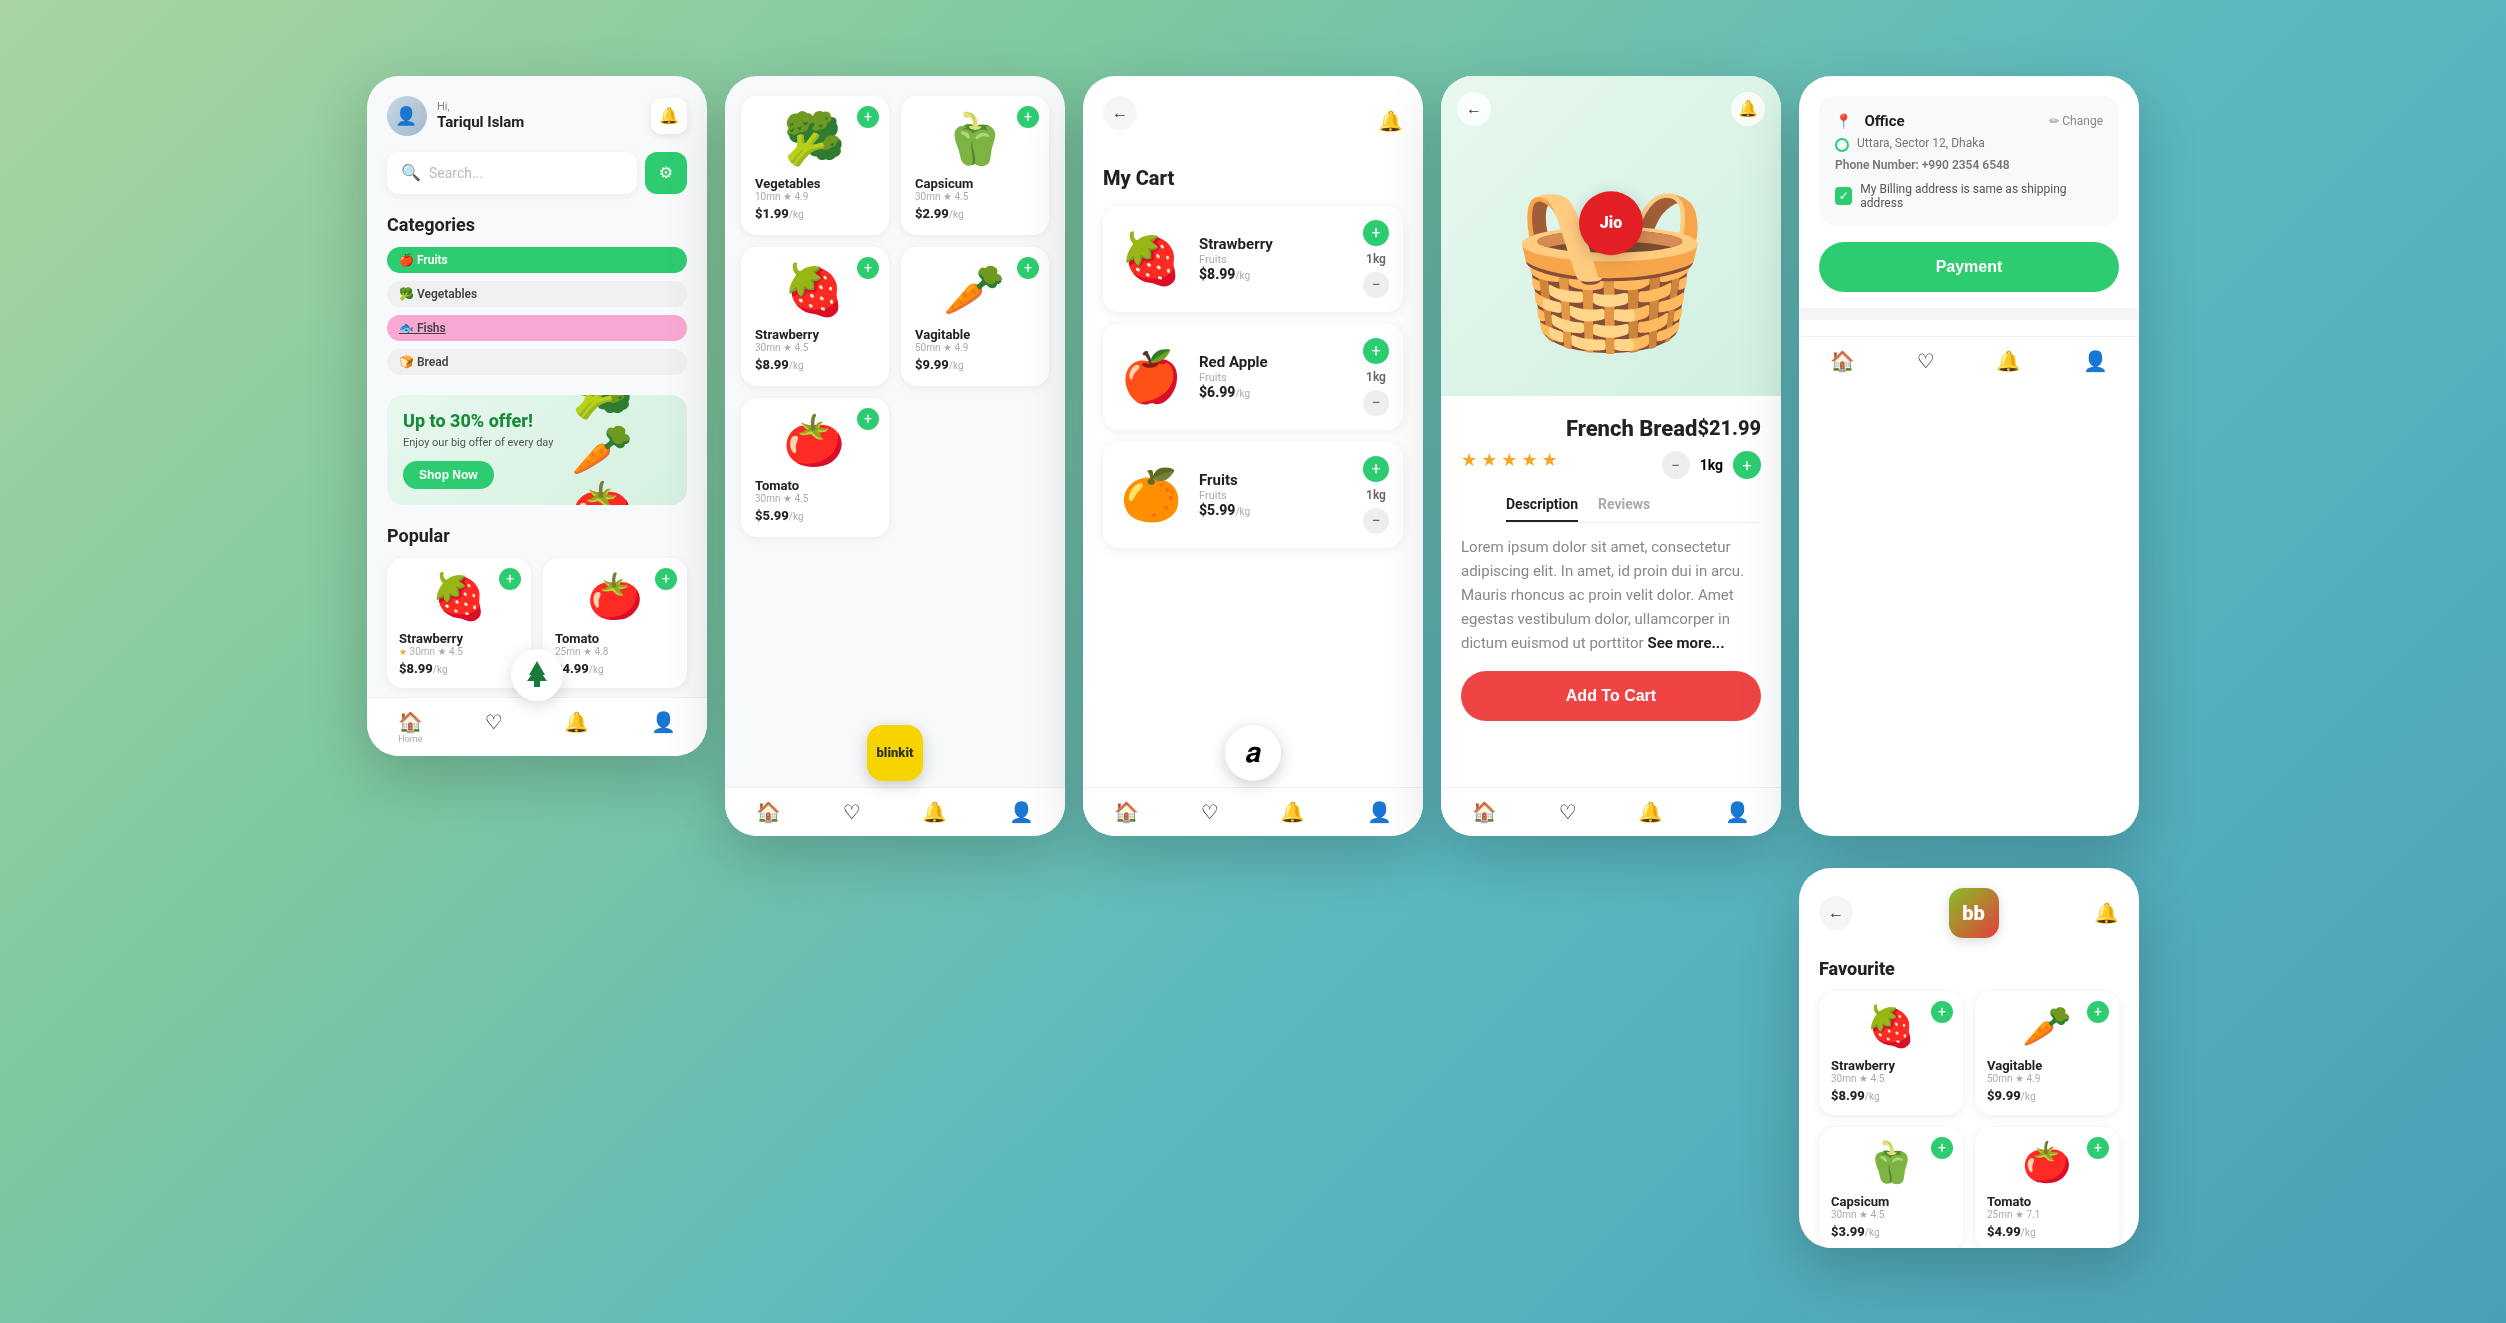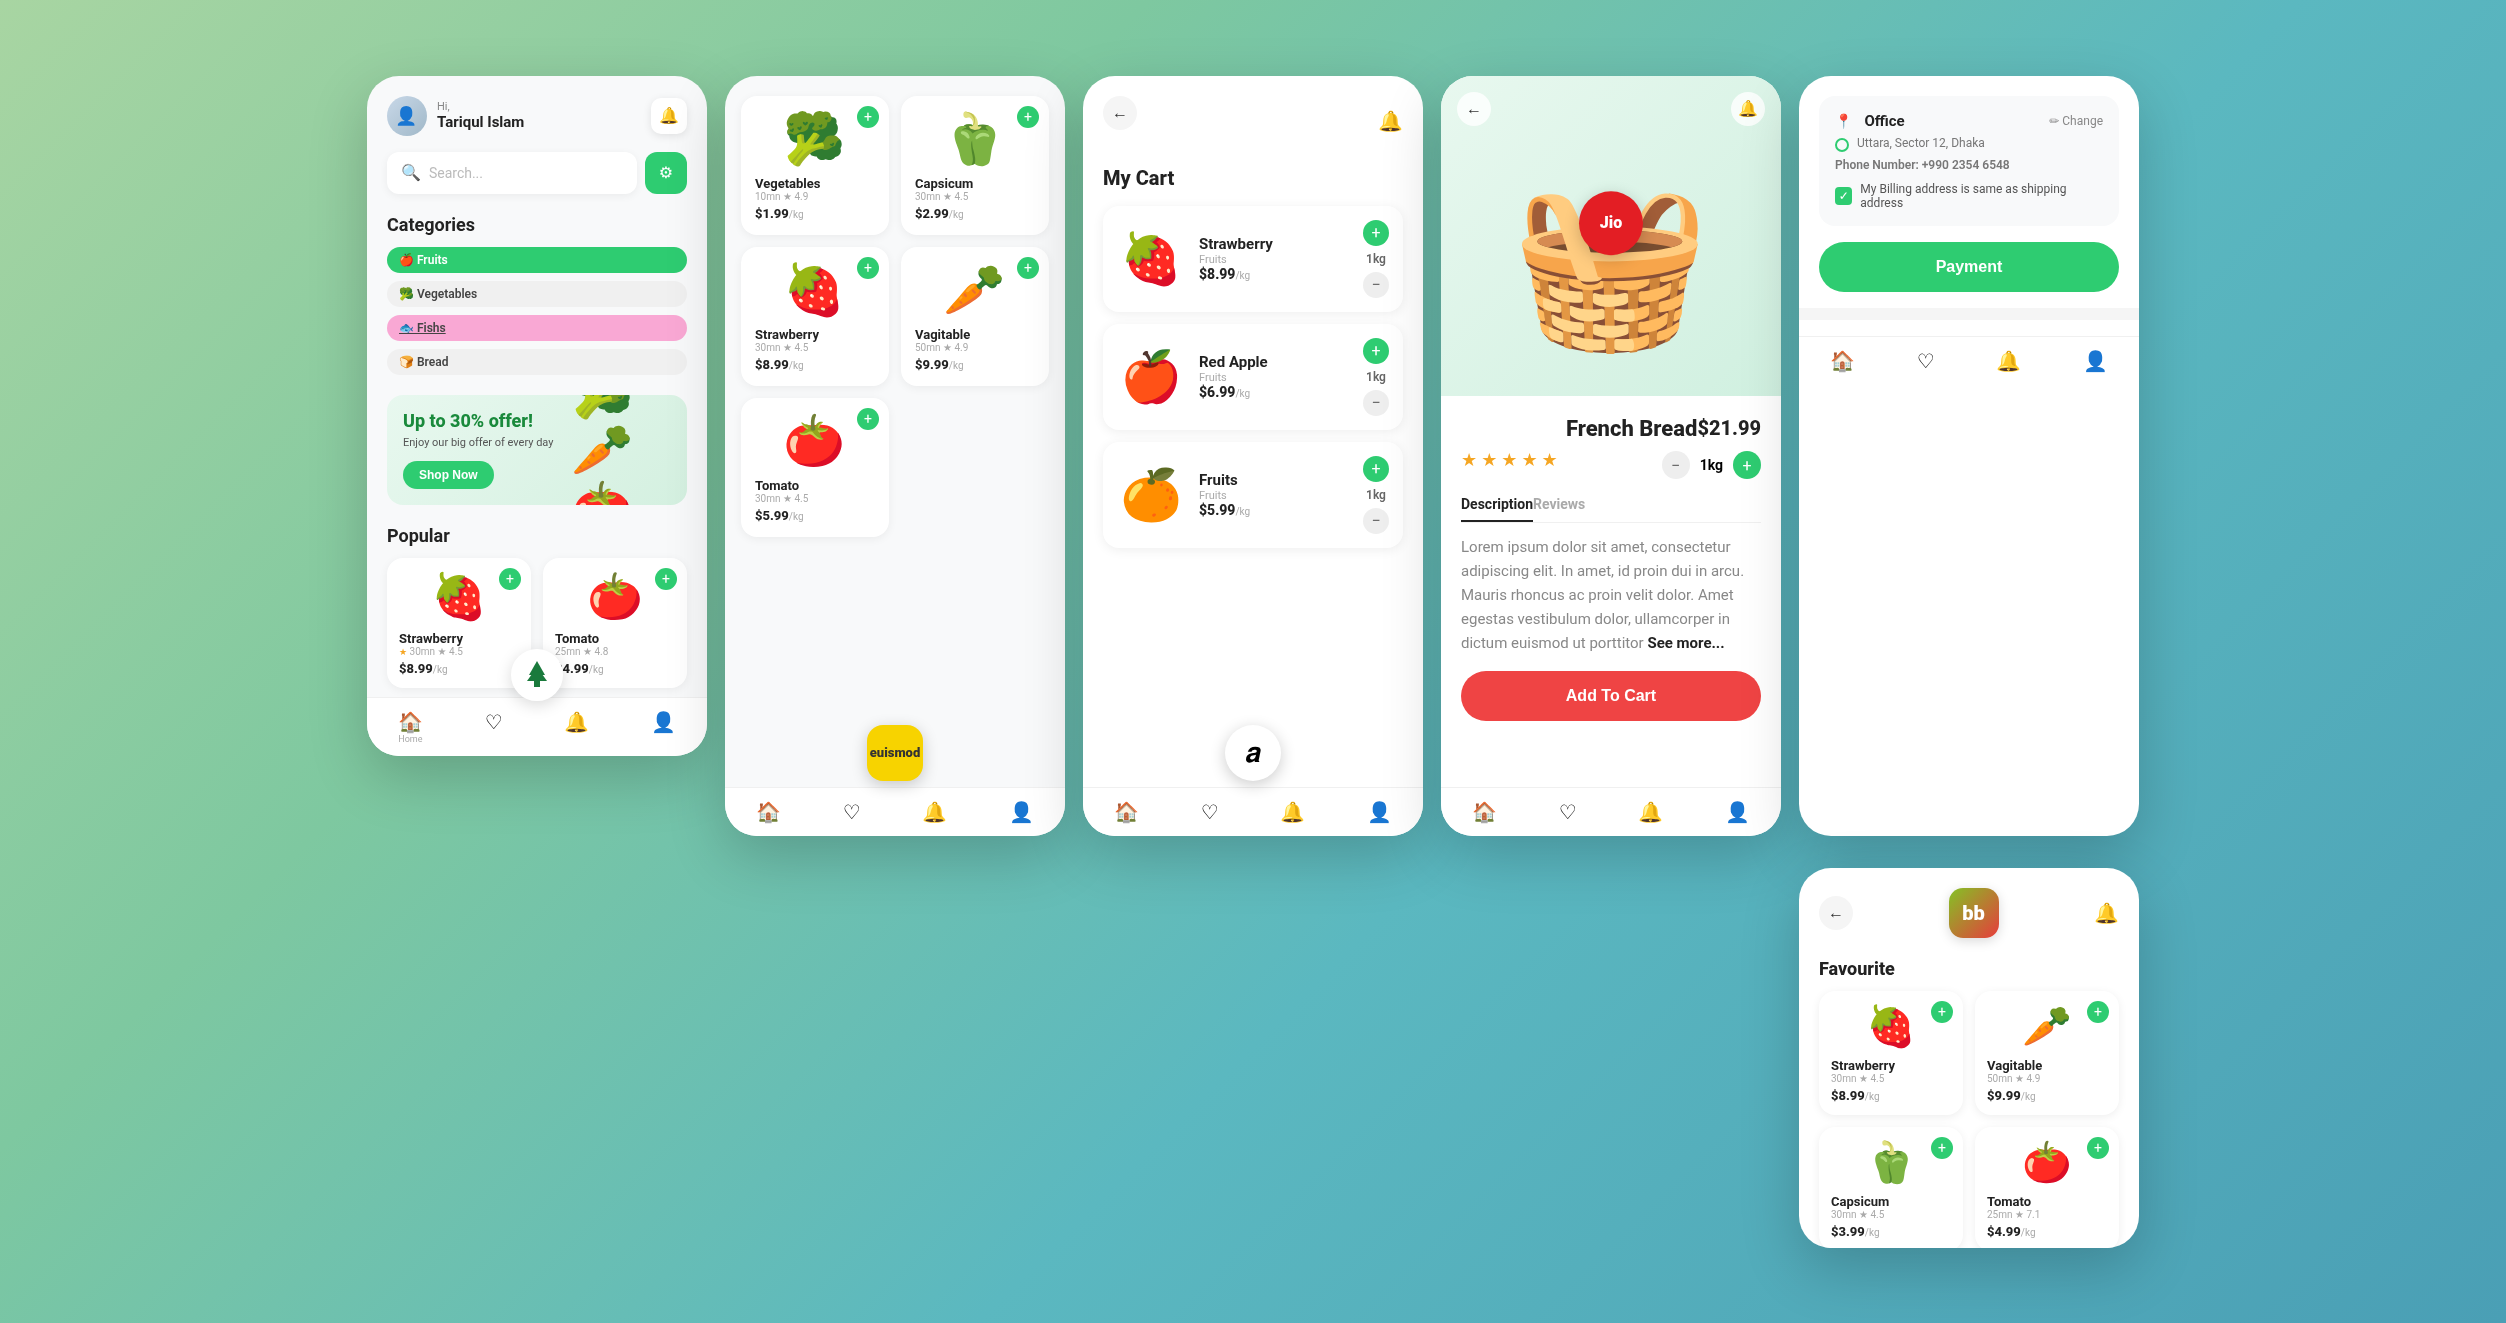--- a/index.html
+++ b/index.html
@@ -246,21 +246,21 @@
     .detail-stars { display: flex; gap: 4px; margin-bottom: 12px; align-items: center; }
     .detail-star { color: #f5a623; font-size: 18px; }
     .qty-row { display: flex; gap: 10px; align-items: center; margin-left: auto; }
     .qty-control {
       width: 28px; height: 28px; border-radius: 50%; background: #eee;
       display: flex; align-items: center; justify-content: center;
       font-size: 16px; cursor: pointer; color: #666;
     }
     .qty-control.green { background: #2ecc71; color: #fff; }
     .qty-value { font-size: 14px; font-weight: 700; }
-    .desc-tabs { display: flex; margin-bottom: 12px; border-bottom: 1px solid #f0f0f0; }
+    .desc-tabs { display: flex; gap: 20px; margin-bottom: 12px; border-bottom: 1px solid #f0f0f0; margin-left: 45px; }
     .desc-tab {
       font-size: 14px; font-weight: 700; padding-bottom: 8px; cursor: pointer; color: #aaa;
     }
     .desc-tab.active { color: #222; border-bottom: 2px solid #222; }
     .desc-text { font-size: 15px; color: #888; line-height: 1.6; margin-bottom: 16px; }
     .see-more { color: #222; font-weight: 700; cursor: pointer; }
     .add-to-cart-btn {
       background: #ef4444; color: #fff; border: none; border-radius: 30px;
       width: 100%; padding: 16px; font-size: 16px; font-weight: 800;
       cursor: pointer; display: block; text-align: center;
@@ -465,21 +465,21 @@
     </div>
 
     <div class="bottom-nav">
       <div class="nav-item active">
         <span>🏠</span>
       </div>
       <div class="nav-item">
         <span>♡</span>
       </div>
       <div class="blinkit-logo">
-        <span class="blinkit-text">euismod</span>
+        <span class="blinkit-text">blinkit</span>
       </div>
       <div class="nav-item">
         <span>🔔</span>
       </div>
       <div class="nav-item">
         <span>👤</span>
       </div>
     </div>
   </div>
 

